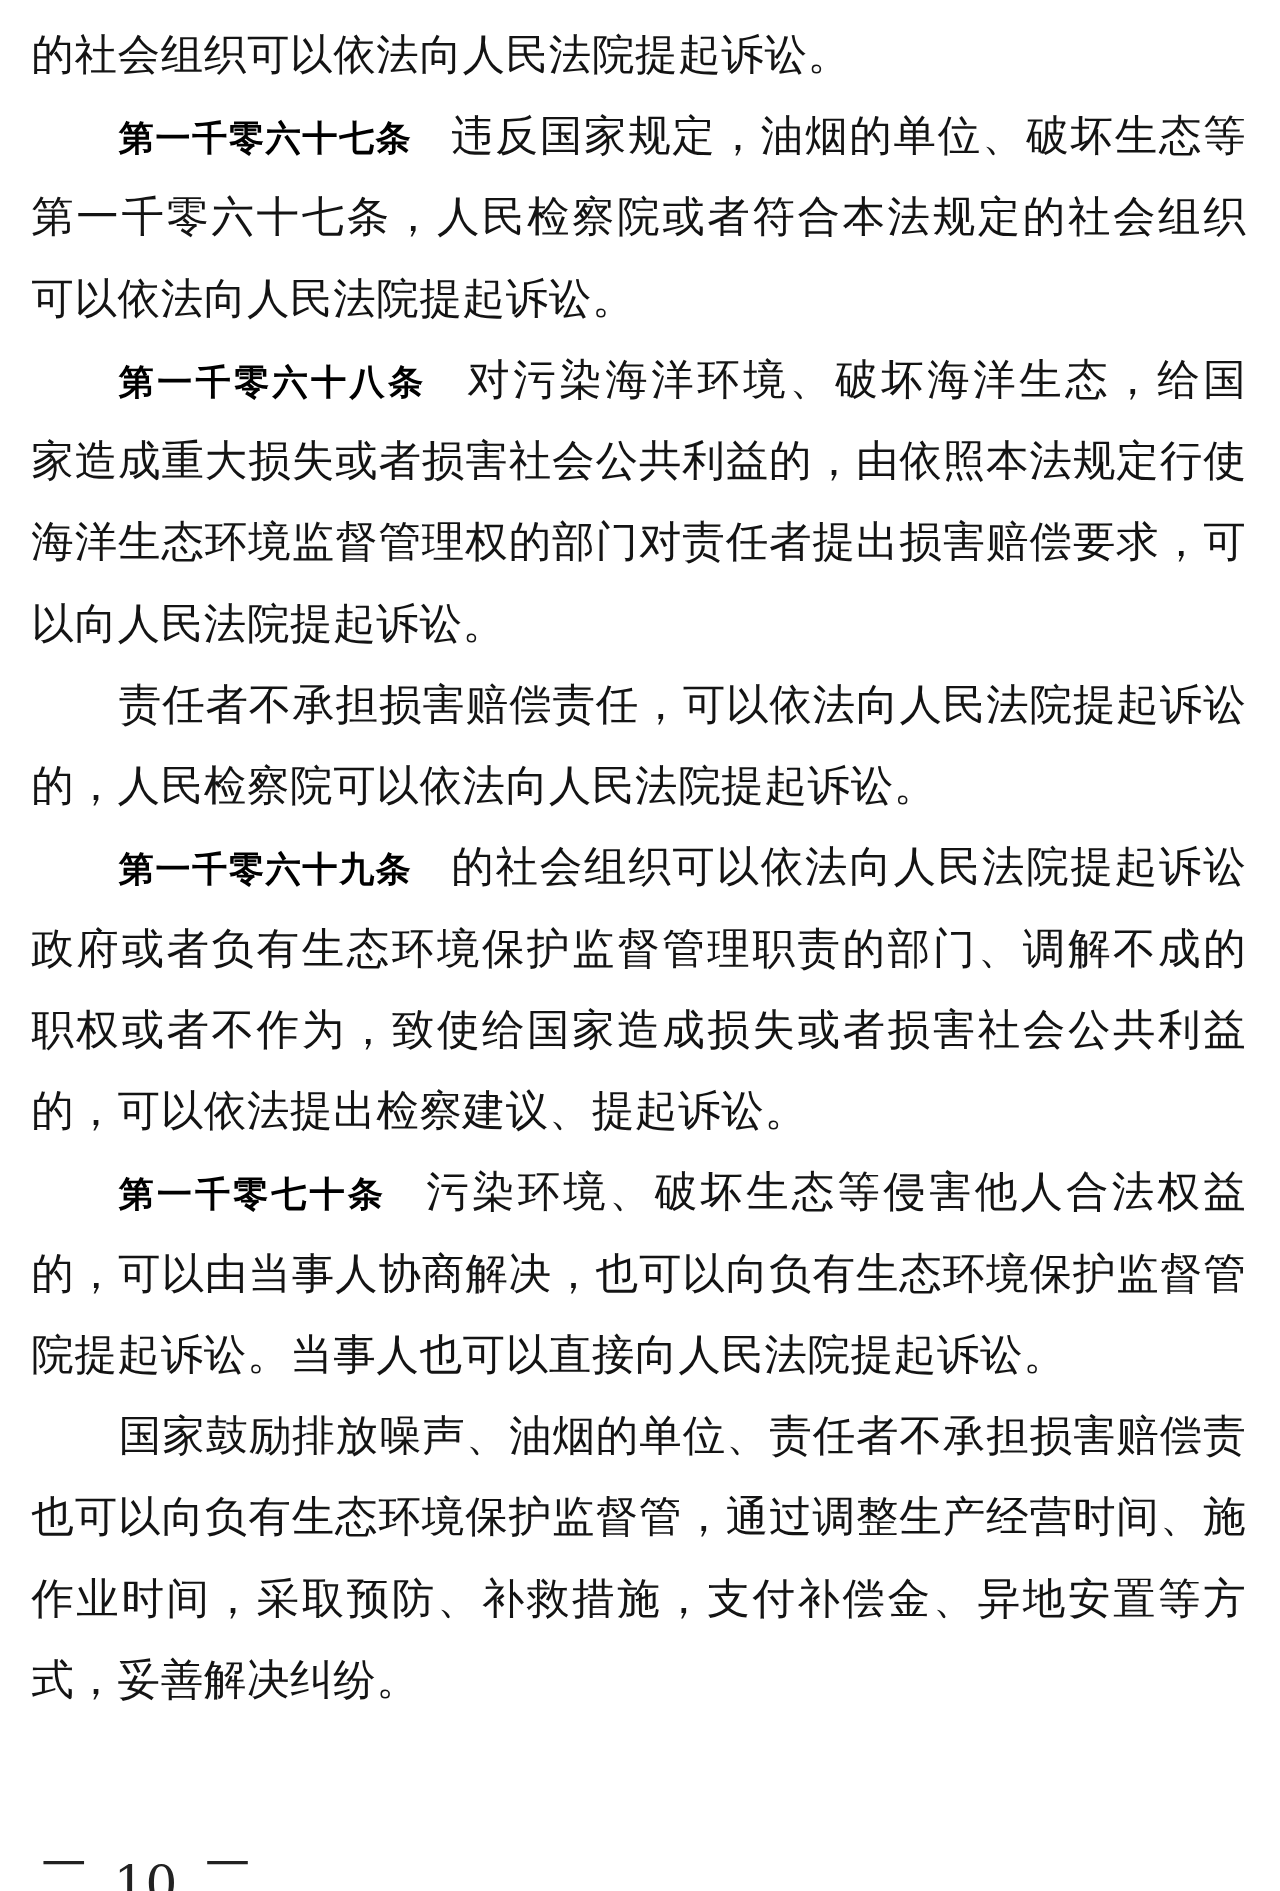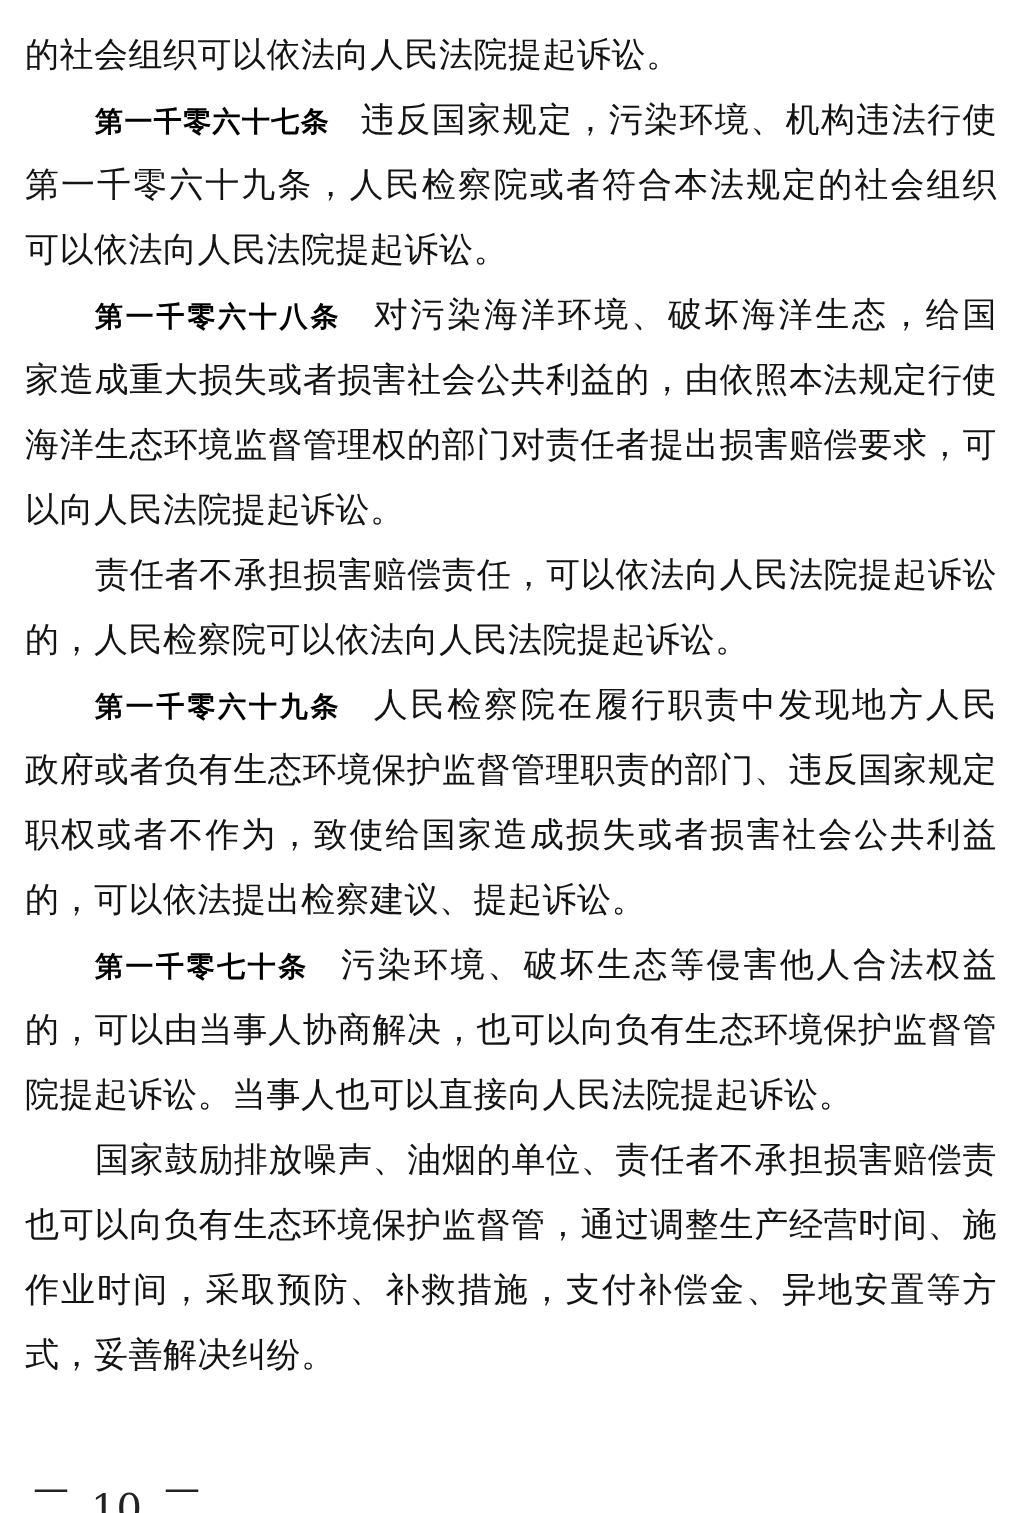--- a/index.html
+++ b/index.html
@@ -6,21 +6,21 @@
     margin: 0;
     padding: 0;
     background: #ffffff;
   }
   .page {
     position: relative;
     width: 1024px;
     height: 1513px;
     background: #ffffff;
     box-sizing: border-box;
-    padding: 22px 27px 0 25px;
+    padding: 12px 27px 0 25px;
     color: #141414;
     font-family: "DejaVu Serif", "Liberation Serif", serif;
     overflow: hidden;
   }
   .doc-body {
     width: 972px;
   }
   .para {
     margin: 0;
   }
@@ -74,37 +74,37 @@
 </head>
 <body>
 
 <div class="page">
 
   <div class="doc-body">
       <div class="para">
         <div class="line"><span class="line-text">的社会组织可以依法向人民法院提起诉讼。</span></div>
       </div>
       <div class="para">
-        <div class="line justify indent"><b class="article-no">第一千零六十七条</b><span class="gap"></span><span class="line-text">违反国家规定，污染环境、机构违法行使</span></div>
-        <div class="line justify"><span class="line-text">第一千零六十九条，人民检察院或者符合本法规定的社会组织</span></div>
+        <div class="line justify indent"><b class="article-no">第一千零六十七条</b><span class="gap"></span><span class="line-text">违反国家规定，油烟的单位、破坏生态等</span></div>
+        <div class="line justify"><span class="line-text">第一千零六十七条，人民检察院或者符合本法规定的社会组织</span></div>
         <div class="line"><span class="line-text">可以依法向人民法院提起诉讼。</span></div>
       </div>
       <div class="para">
         <div class="line justify indent"><b class="article-no">第一千零六十八条</b><span class="gap"></span><span class="line-text">对污染海洋环境、破坏海洋生态，给国</span></div>
         <div class="line justify"><span class="line-text">家造成重大损失或者损害社会公共利益的，由依照本法规定行使</span></div>
         <div class="line justify"><span class="line-text">海洋生态环境监督管理权的部门对责任者提出损害赔偿要求，可</span></div>
         <div class="line"><span class="line-text">以向人民法院提起诉讼。</span></div>
       </div>
       <div class="para">
         <div class="line justify indent"><span class="line-text">责任者不承担损害赔偿责任，可以依法向人民法院提起诉讼</span></div>
         <div class="line"><span class="line-text">的，人民检察院可以依法向人民法院提起诉讼。</span></div>
       </div>
       <div class="para">
-        <div class="line justify indent"><b class="article-no">第一千零六十九条</b><span class="gap"></span><span class="line-text">人民检察院在履行职责中发现地方人民</span></div>
-        <div class="line justify"><span class="line-text">政府或者负有生态环境保护监督管理职责的部门、违反国家规定</span></div>
+        <div class="line justify indent"><b class="article-no">第一千零六十九条</b><span class="gap"></span><span class="line-text">的社会组织可以依法向人民法院提起诉讼</span></div>
+        <div class="line justify"><span class="line-text">政府或者负有生态环境保护监督管理职责的部门、调解不成的</span></div>
         <div class="line justify"><span class="line-text">职权或者不作为，致使给国家造成损失或者损害社会公共利益</span></div>
         <div class="line"><span class="line-text">的，可以依法提出检察建议、提起诉讼。</span></div>
       </div>
       <div class="para">
         <div class="line justify indent"><b class="article-no">第一千零七十条</b><span class="gap"></span><span class="line-text">污染环境、破坏生态等侵害他人合法权益</span></div>
         <div class="line justify"><span class="line-text">的，可以由当事人协商解决，也可以向负有生态环境保护监督管</span></div>
         <div class="line"><span class="line-text">院提起诉讼。当事人也可以直接向人民法院提起诉讼。</span></div>
       </div>
       <div class="para">
         <div class="line justify indent"><span class="line-text">国家鼓励排放噪声、油烟的单位、责任者不承担损害赔偿责任</span></div>

